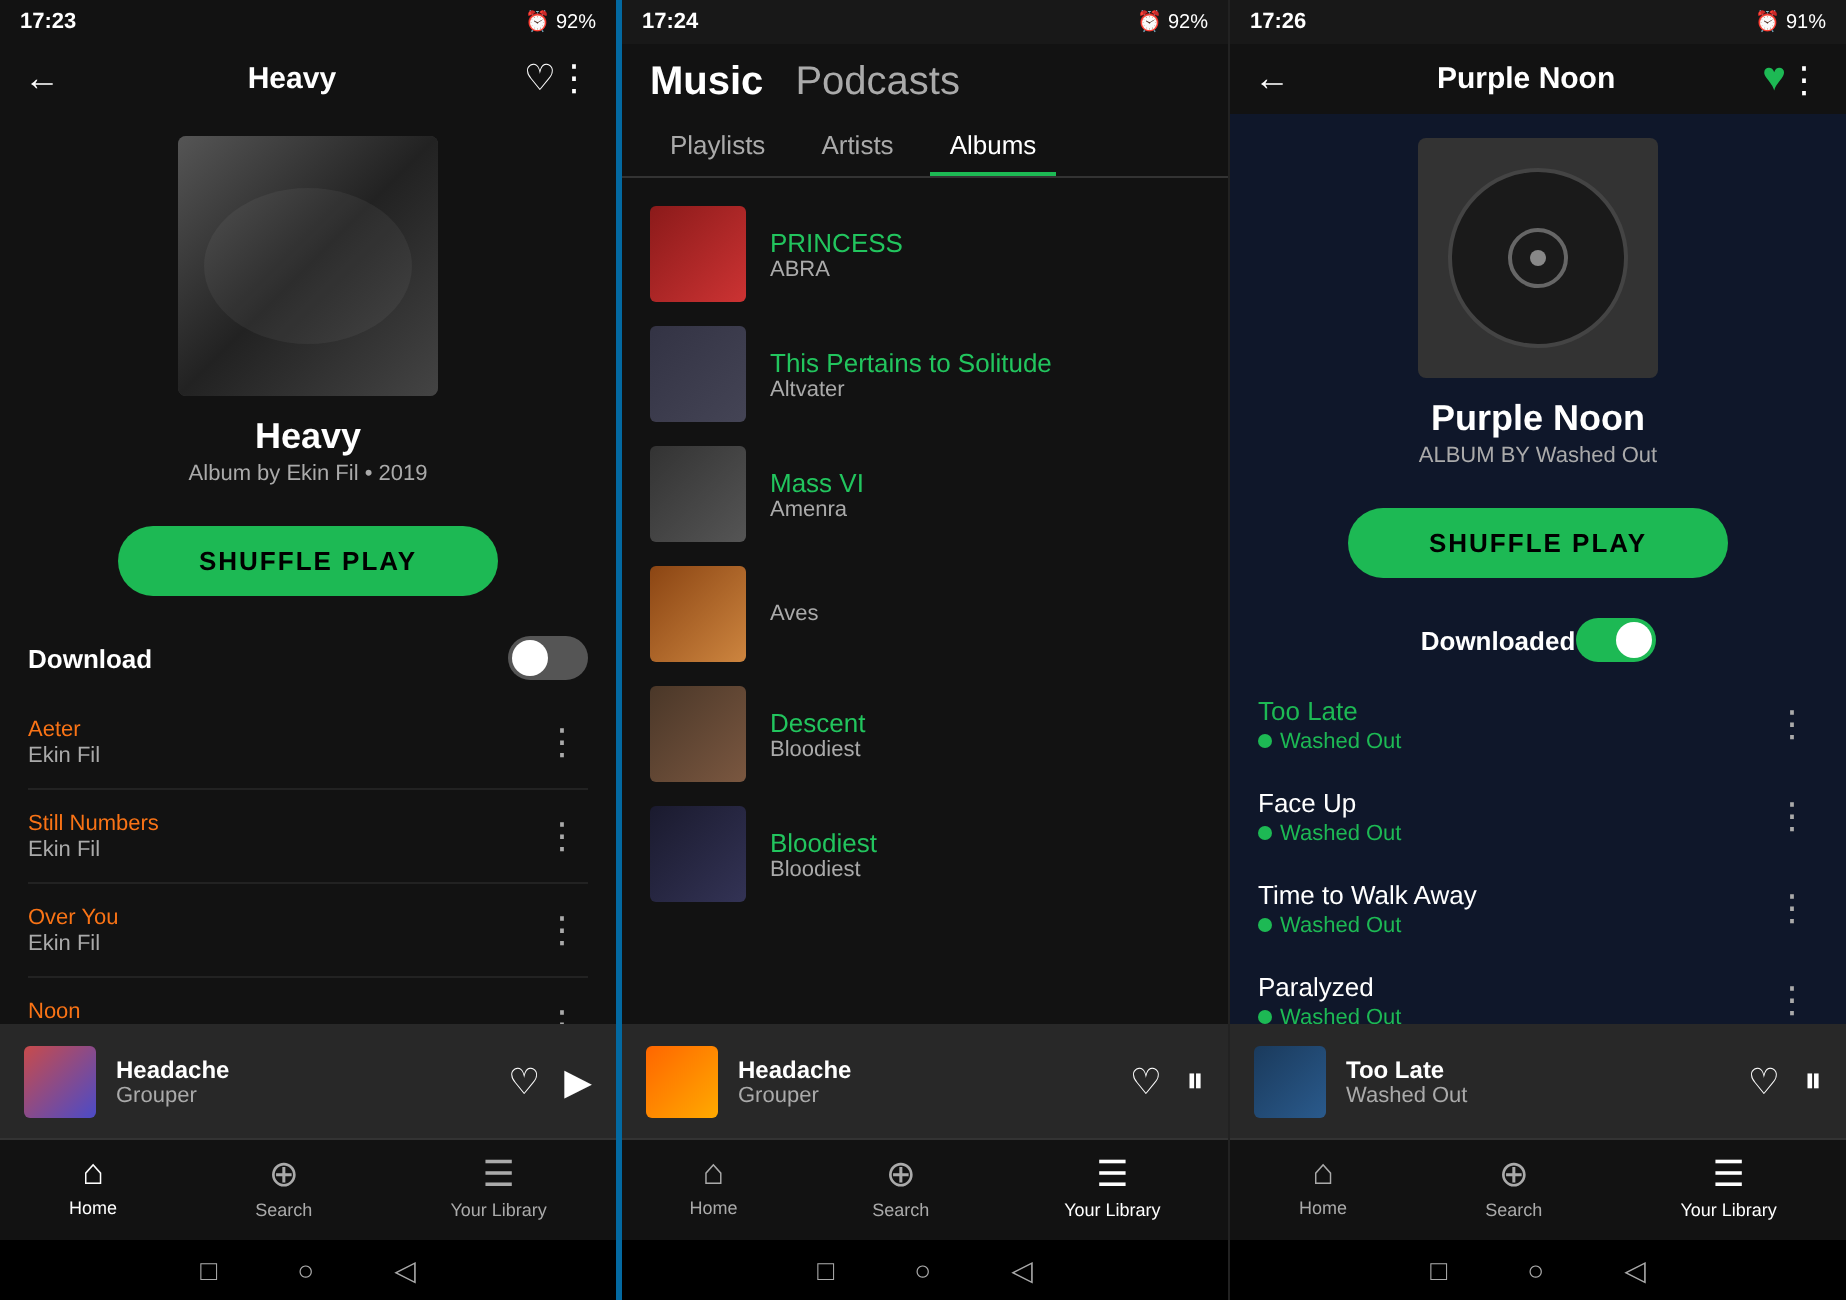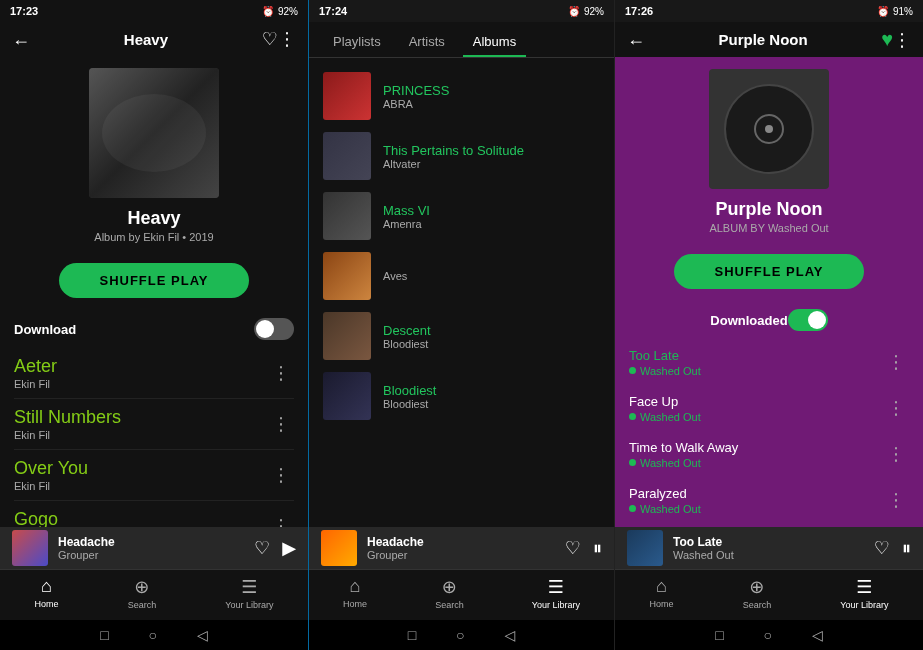--- a/index.html
+++ b/index.html
@@ -15,22 +15,22 @@
 
     
     .panel {
       display: flex;
       flex-direction: column;
       height: 650px;
       overflow: hidden;
       position: relative;
     }
     .panel-1 { width: 308px; background: #121212; }
-    .panel-2 { width: 307px; background: #121212; border-left: 1px solid #0369a1; border-right: 1px solid #222; }
-    .panel-3 { width: 308px; background: #701a75; }
+    .panel-2 { width: 307px; background: #121212; border-left: 3px solid #0369a1; border-right: 1px solid #222; }
+    .panel-3 { width: 308px; background: #0f172a; }
 
     
     .status-bar {
       display: flex;
       justify-content: space-between;
       align-items: center;
       padding: 4px 10px;
       background: #121212;
       height: 22px;
     }
@@ -171,22 +171,22 @@
     .track-list::-webkit-scrollbar { display: none; }
     .track-item {
       display: flex;
       align-items: center;
       justify-content: space-between;
       padding: 8px 0;
       border-bottom: 1px solid #222;
     }
     .track-info { flex: 1; }
     .track-name {
-      color: #84cc16;
-      font-size: 18px;
+      color: #f97316;
+      font-size: 11px;
       font-weight: 500;
     }
     .track-artist {
       color: #aaa;
       font-size: 11px;
       margin-top: 1px;
     }
     .track-more {
       color: #aaa;
       font-size: 18px;
@@ -194,21 +194,21 @@
       padding: 4px;
     }
 
     
     .now-playing {
       display: flex;
       align-items: center;
       background: #282828;
       padding: 8px 12px;
       gap: 10px;
-      height: 42px;
+      height: 57px;
     }
     .np-art {
       width: 36px;
       height: 36px;
       background: linear-gradient(135deg, #c84b4b, #4b4bc8);
       border-radius: 3px;
       flex-shrink: 0;
     }
     .np-info { flex: 1; }
     .np-title {
@@ -491,21 +491,21 @@
     </div>
     <div class="track-item">
       <div class="track-info">
         <div class="track-name">Over You</div>
         <div class="track-artist">Ekin Fil</div>
       </div>
       <span class="track-more">⋮</span>
     </div>
     <div class="track-item">
       <div class="track-info">
-        <div class="track-name">Gogo</div>
+        <div class="track-name">Noon</div>
         <div class="track-artist">Ekin Fil</div>
       </div>
       <span class="track-more">⋮</span>
     </div>
 
   </div>
 
   <div class="now-playing">
     <div class="np-art"></div>
     <div class="np-info">
@@ -543,20 +543,24 @@
 <div class="panel panel-2">
 
   <div class="status-bar p2-header">
     <span class="status-time">17:24</span>
     <div class="status-icons">
       <span>⏰</span>
       <span>92%</span>
     </div>
   </div>
 
+  <div class="tab-header">
+    <span class="main-tab">Music</span>
+    <span class="main-tab inactive">Podcasts</span>
+  </div>
 
   <div class="sub-tabs">
     <span class="sub-tab">Playlists</span>
     <span class="sub-tab">Artists</span>
     <span class="sub-tab active">Albums</span>
   </div>
 
   <div class="album-list">
     <div class="album-list-item">
       <div class="album-thumb thumb-princess"></div>

